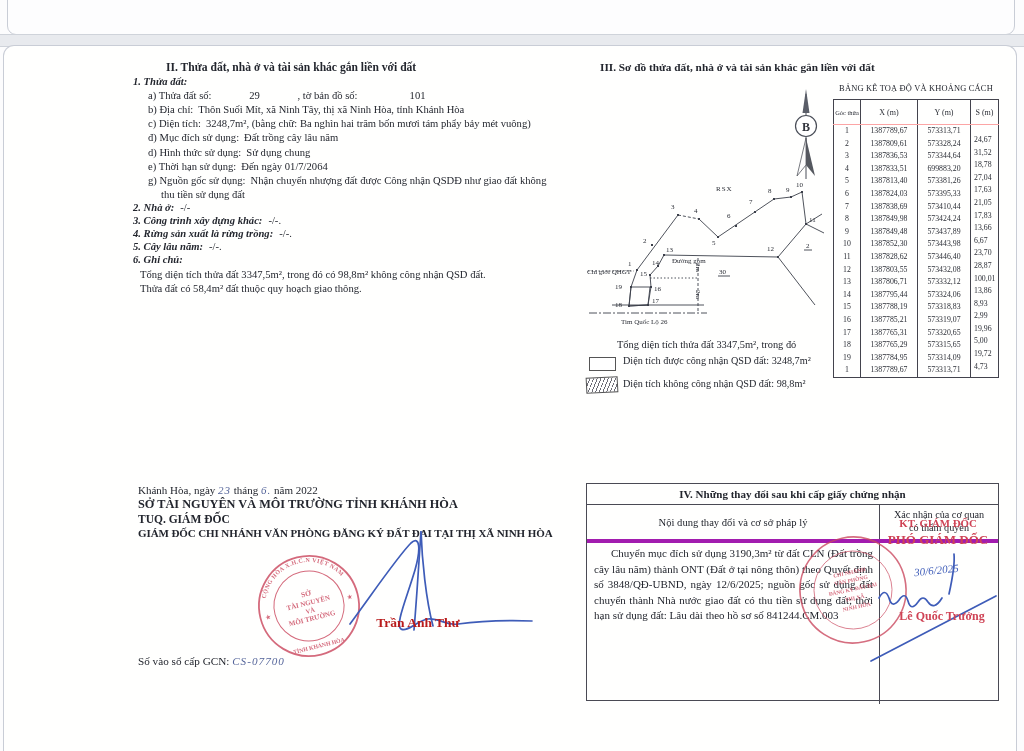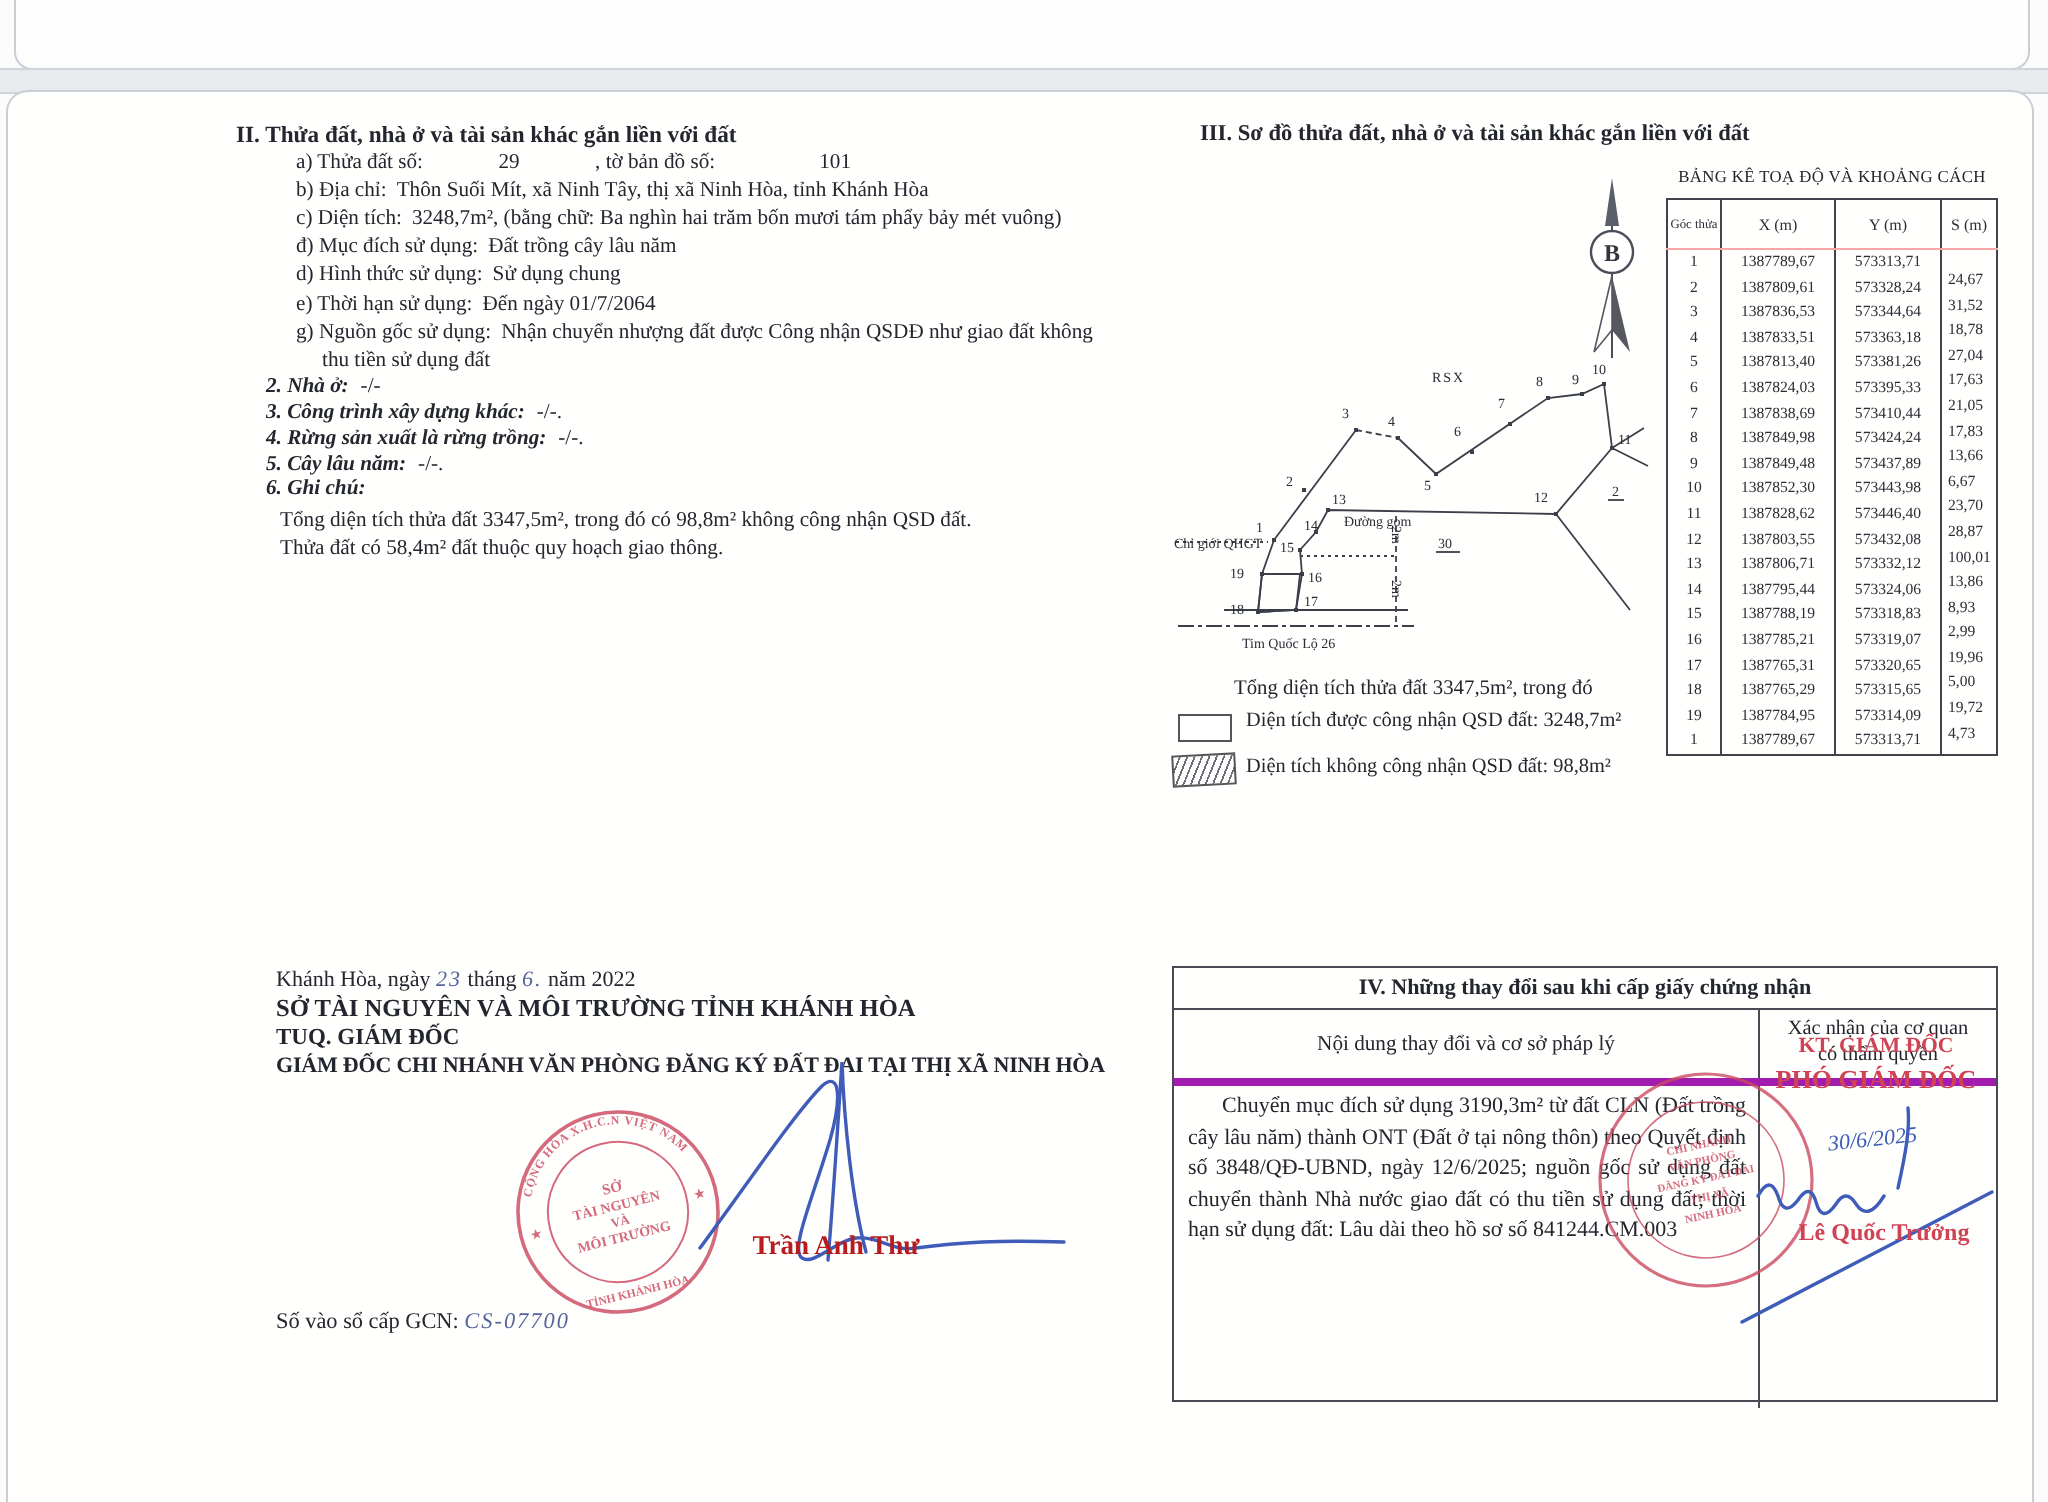--- a/index.html
+++ b/index.html
@@ -6,21 +6,21 @@
   .canvas{position:relative;width:1024px;height:751px;background:#fcfcfd;overflow:hidden;
           font-family:"Liberation Serif","DejaVu Serif",serif;color:#23262e;}
   .prev-page{position:absolute;left:7px;top:-12px;width:1006px;height:45px;background:#fdfdfe;
              border:1px solid #c9cdd6;border-radius:0 0 9px 9px;}
   .band{position:absolute;left:0;top:34px;width:1024px;height:11px;background:#e8eaee;
         border-top:1px solid #cfd3da;border-bottom:1px solid #cfd3da;}
   .page{position:absolute;left:3px;top:45px;width:1012px;height:706px;background:#fffffe;
         border:1px solid #c9cdd6;border-bottom:none;border-radius:11px 11px 0 0;}
   
   .sec2{position:absolute;left:118px;top:61px;width:432px;font-size:10.6px;line-height:14.1px;}
-  .s2-title{font-size:11.6px;font-weight:bold;}
+  .s2-title{font-size:11.6px;font-weight:bold;margin-left:48px;}
   .s2-sub{font-weight:bold;font-style:italic;margin-left:15px;}
   .s2-fields{margin-left:30px;}
   .fline{padding-left:13px;text-indent:-13px;}
   .fval{margin-left:5px;}
   .fval-gap{display:inline-block;width:86px;text-align:center;margin-left:0;text-indent:0;}
   .fval-gap2{display:inline-block;width:120px;text-align:center;margin-left:0;text-indent:0;}
   .s2-items{margin-left:15px;line-height:12.9px;}
   .ilabel{font-weight:bold;font-style:italic;}
   .ival{margin-left:6px;}
   .s2-notes{margin-left:22px;margin-top:2px;line-height:13.2px;}
@@ -84,20 +84,21 @@
 </head>
 <body>
 
 <div class="canvas">
   <div class="prev-page"></div>
   <div class="band"></div>
   <div class="page"></div>
 
   <div class="sec2">
     <div class="s2-title">II. Thửa đất, nhà ở và tài sản khác gắn liền với đất</div>
+    <div class="s2-sub">1. Thửa đất:</div>
     <div class="s2-fields" id="s2-fields">
         <div class="fline"><span class="flabel">a) Thửa đất số:</span><span class="fval fval-gap">29</span><span class="flabel">, tờ bản đồ số:</span><span class="fval fval-gap2">101</span></div>
         <div class="fline"><span class="flabel">b) Địa chỉ:</span><span class="fval">Thôn Suối Mít, xã Ninh Tây, thị xã Ninh Hòa, tỉnh Khánh Hòa</span></div>
         <div class="fline"><span class="flabel">c) Diện tích:</span><span class="fval">3248,7m², (bằng chữ: Ba nghìn hai trăm bốn mươi tám phẩy bảy mét vuông)</span></div>
         <div class="fline"><span class="flabel">đ) Mục đích sử dụng:</span><span class="fval">Đất trồng cây lâu năm</span></div>
         <div class="fline"><span class="flabel">d) Hình thức sử dụng:</span><span class="fval">Sử dụng chung</span></div>
         <div class="fline"><span class="flabel">e) Thời hạn sử dụng:</span><span class="fval">Đến ngày 01/7/2064</span></div>
         <div class="fline"><span class="flabel">g) Nguồn gốc sử dụng:</span><span class="fval">Nhận chuyển nhượng đất được Công nhận QSDĐ như giao đất không thu tiền sử dụng đất</span></div>
       </div>
     <div class="s2-items" id="s2-items">
@@ -152,21 +153,21 @@
           <td>3</td>
           <td>1387836,53</td>
           <td>573344,64</td>
           <td class="s">
             <span class="sv">18,78</span>
           </td>
         </tr>
         <tr>
           <td>4</td>
           <td>1387833,51</td>
-          <td>573363,18</td>
+          <td>699883,20</td>
           <td class="s">
             <span class="sv">27,04</span>
           </td>
         </tr>
         <tr>
           <td>5</td>
           <td>1387813,40</td>
           <td>573381,26</td>
           <td class="s">
             <span class="sv">17,63</span>

